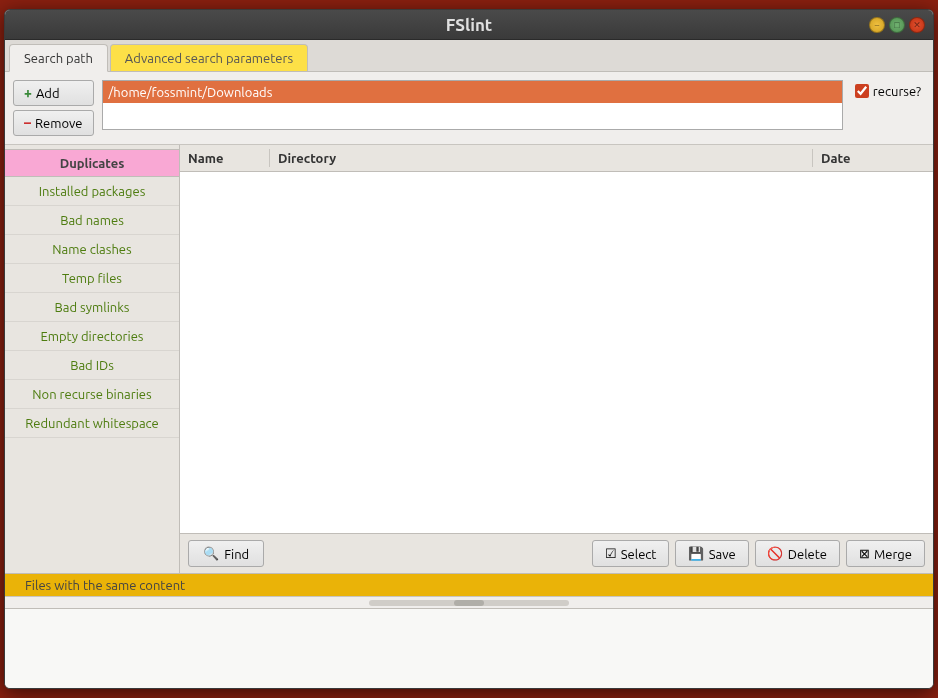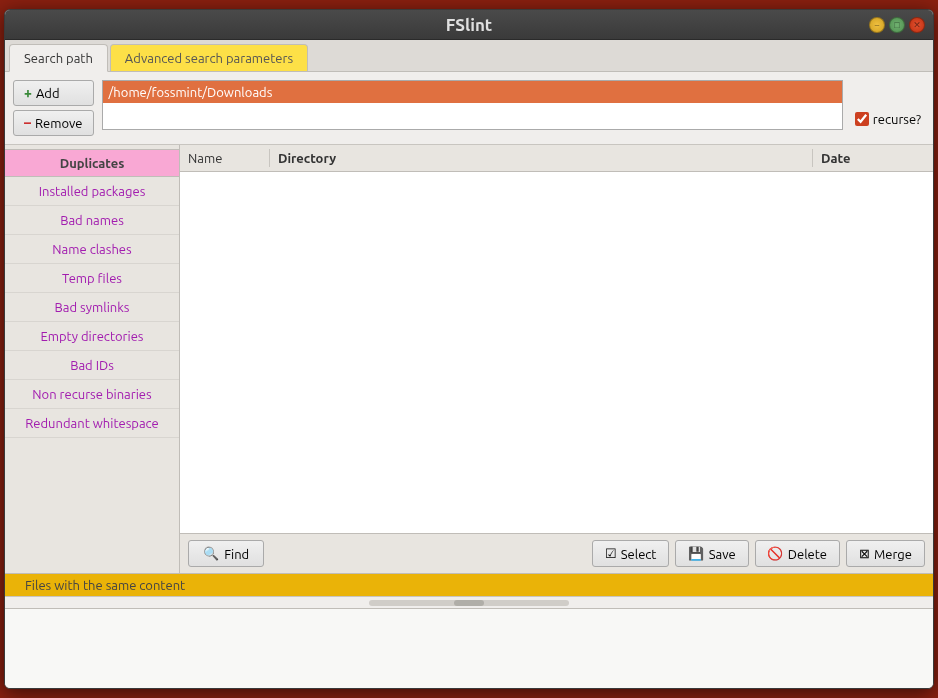--- a/index.html
+++ b/index.html
@@ -159,21 +159,20 @@
     .path-item.selected {
       background: #e07040;
       color: white;
     }
 
     .recurse-area {
       display: flex;
       align-items: flex-start;
       gap: 4px;
       padding: 4px;
-      margin-top: 28px;
     }
 
     .recurse-checkbox {
       width: 14px;
       height: 14px;
       accent-color: #cc4020;
     }
 
     .main-area {
       display: flex;
@@ -197,42 +196,42 @@
       color: #444;
       background: #f9a8d4;
       border-bottom: 1px solid #c0bdb8;
       border-top: 1px solid #c0bdb8;
     }
 
     .sidebar-item {
       text-align: center;
       padding: 7px 4px;
       cursor: pointer;
-      color: #a21caf;
+      color: #4d7c0f;
       border-bottom: 1px solid #d8d5d0;
     }
 
     .content-area {
       flex: 1;
       display: flex;
       flex-direction: column;
       background: white;
     }
 
     .table-header {
       display: flex;
       background: #e8e5e0;
       border-bottom: 1px solid #c0bdb8;
       padding: 4px 0;
     }
 
     .table-col-name {
       width: 90px;
       padding: 2px 8px;
-      font-weight: normal;
+      font-weight: bold;
       color: #333;
       border-right: 1px solid #c8c5c0;
     }
 
     .table-col-dir {
       flex: 1;
       padding: 2px 8px;
       font-weight: bold;
       color: #333;
       border-right: 1px solid #c8c5c0;

